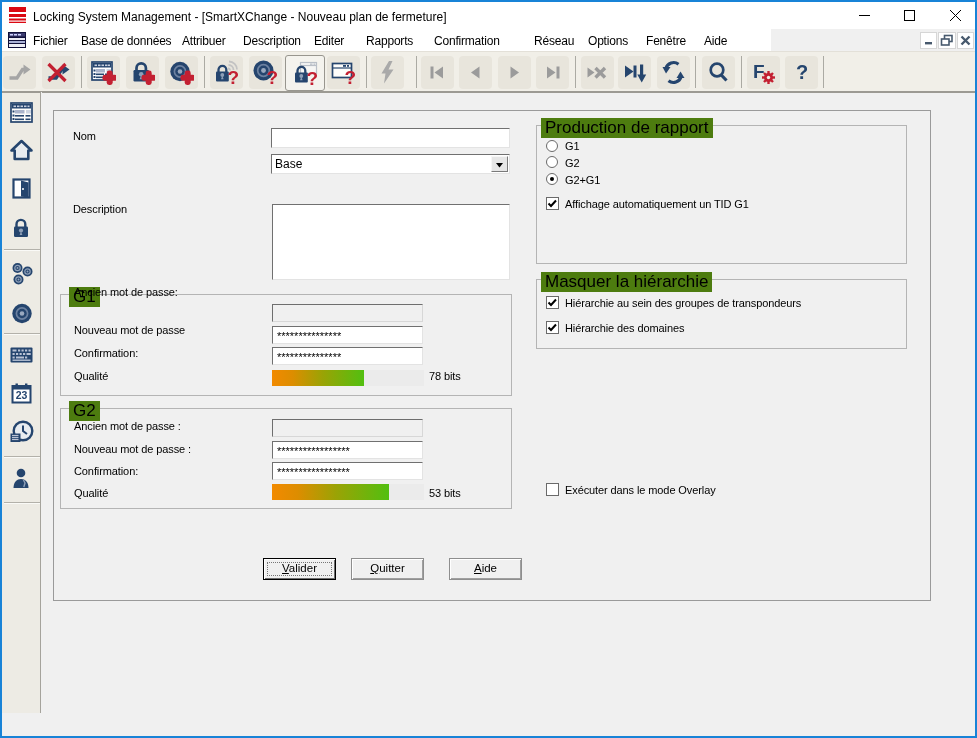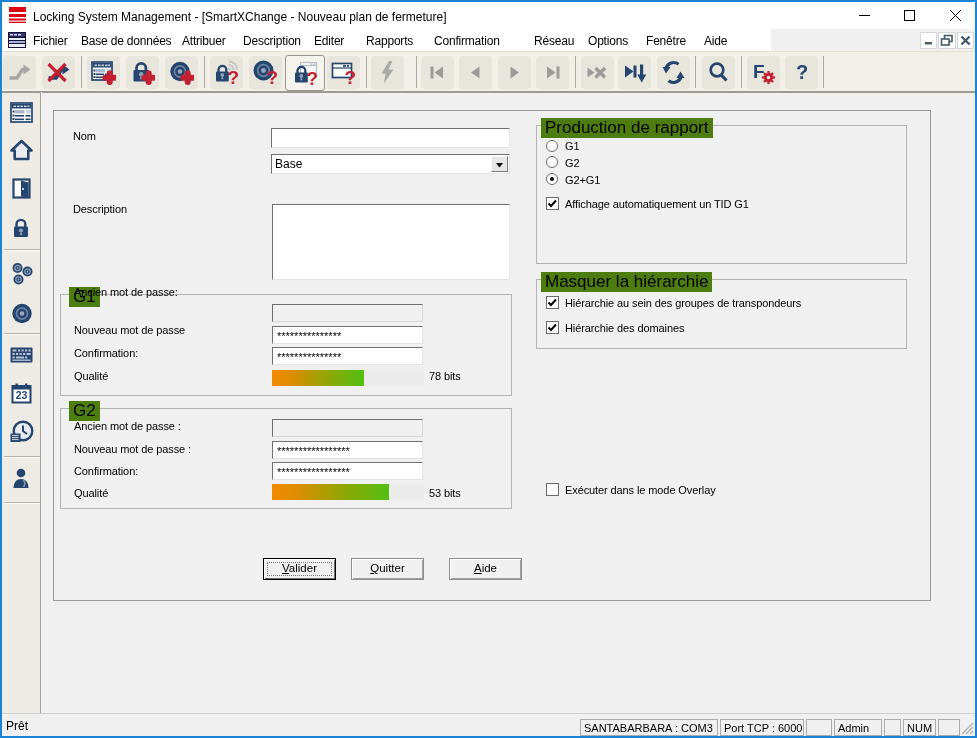--- a/index.html
+++ b/index.html
@@ -495,27 +495,14 @@
     </div>
 <div class="lbl" style="left:565px;top:322px">Hiérarchie des domaines</div>
 
 <div class="check" style="left:546px;top:483px"></div>
 <div class="lbl" style="left:565px;top:484px">Exécuter dans le mode Overlay</div>
 
 <div class="btn def" style="left:263px;top:558px"><u>V</u>alider</div>
 <div class="btn" style="left:351px;top:558px"><u>Q</u>uitter</div>
 <div class="btn" style="left:449px;top:558px"><u>A</u>ide</div>
 
-<div id="statusbar">
-  <div style="position:absolute;left:4px;top:5px">Prêt</div>
-  <div class="sfield" style="left:578px;width:138px">SANTABARBARA : COM3</div>
-  <div class="sfield" style="left:718px;width:84px">Port TCP : 6000</div>
-  <div class="sfield" style="left:804px;width:26px"></div>
-  <div class="sfield" style="left:832px;width:48px">Admin</div>
-  <div class="sfield" style="left:882px;width:17px"></div>
-  <div class="sfield" style="left:901px;width:33px">NUM</div>
-  <div class="sfield" style="left:936px;width:22px"></div>
-  <svg class="abs" style="right:1px;top:8px" width="13" height="13" viewBox="0 0 13 13">
-    <path d="M12 1 L1 12 M12 5 L5 12 M12 9 L9 12" stroke="#b0b0b0" stroke-width="1.3"></path>
-  </svg>
+
 </div>
 
-</div>
-
 </body></html>

